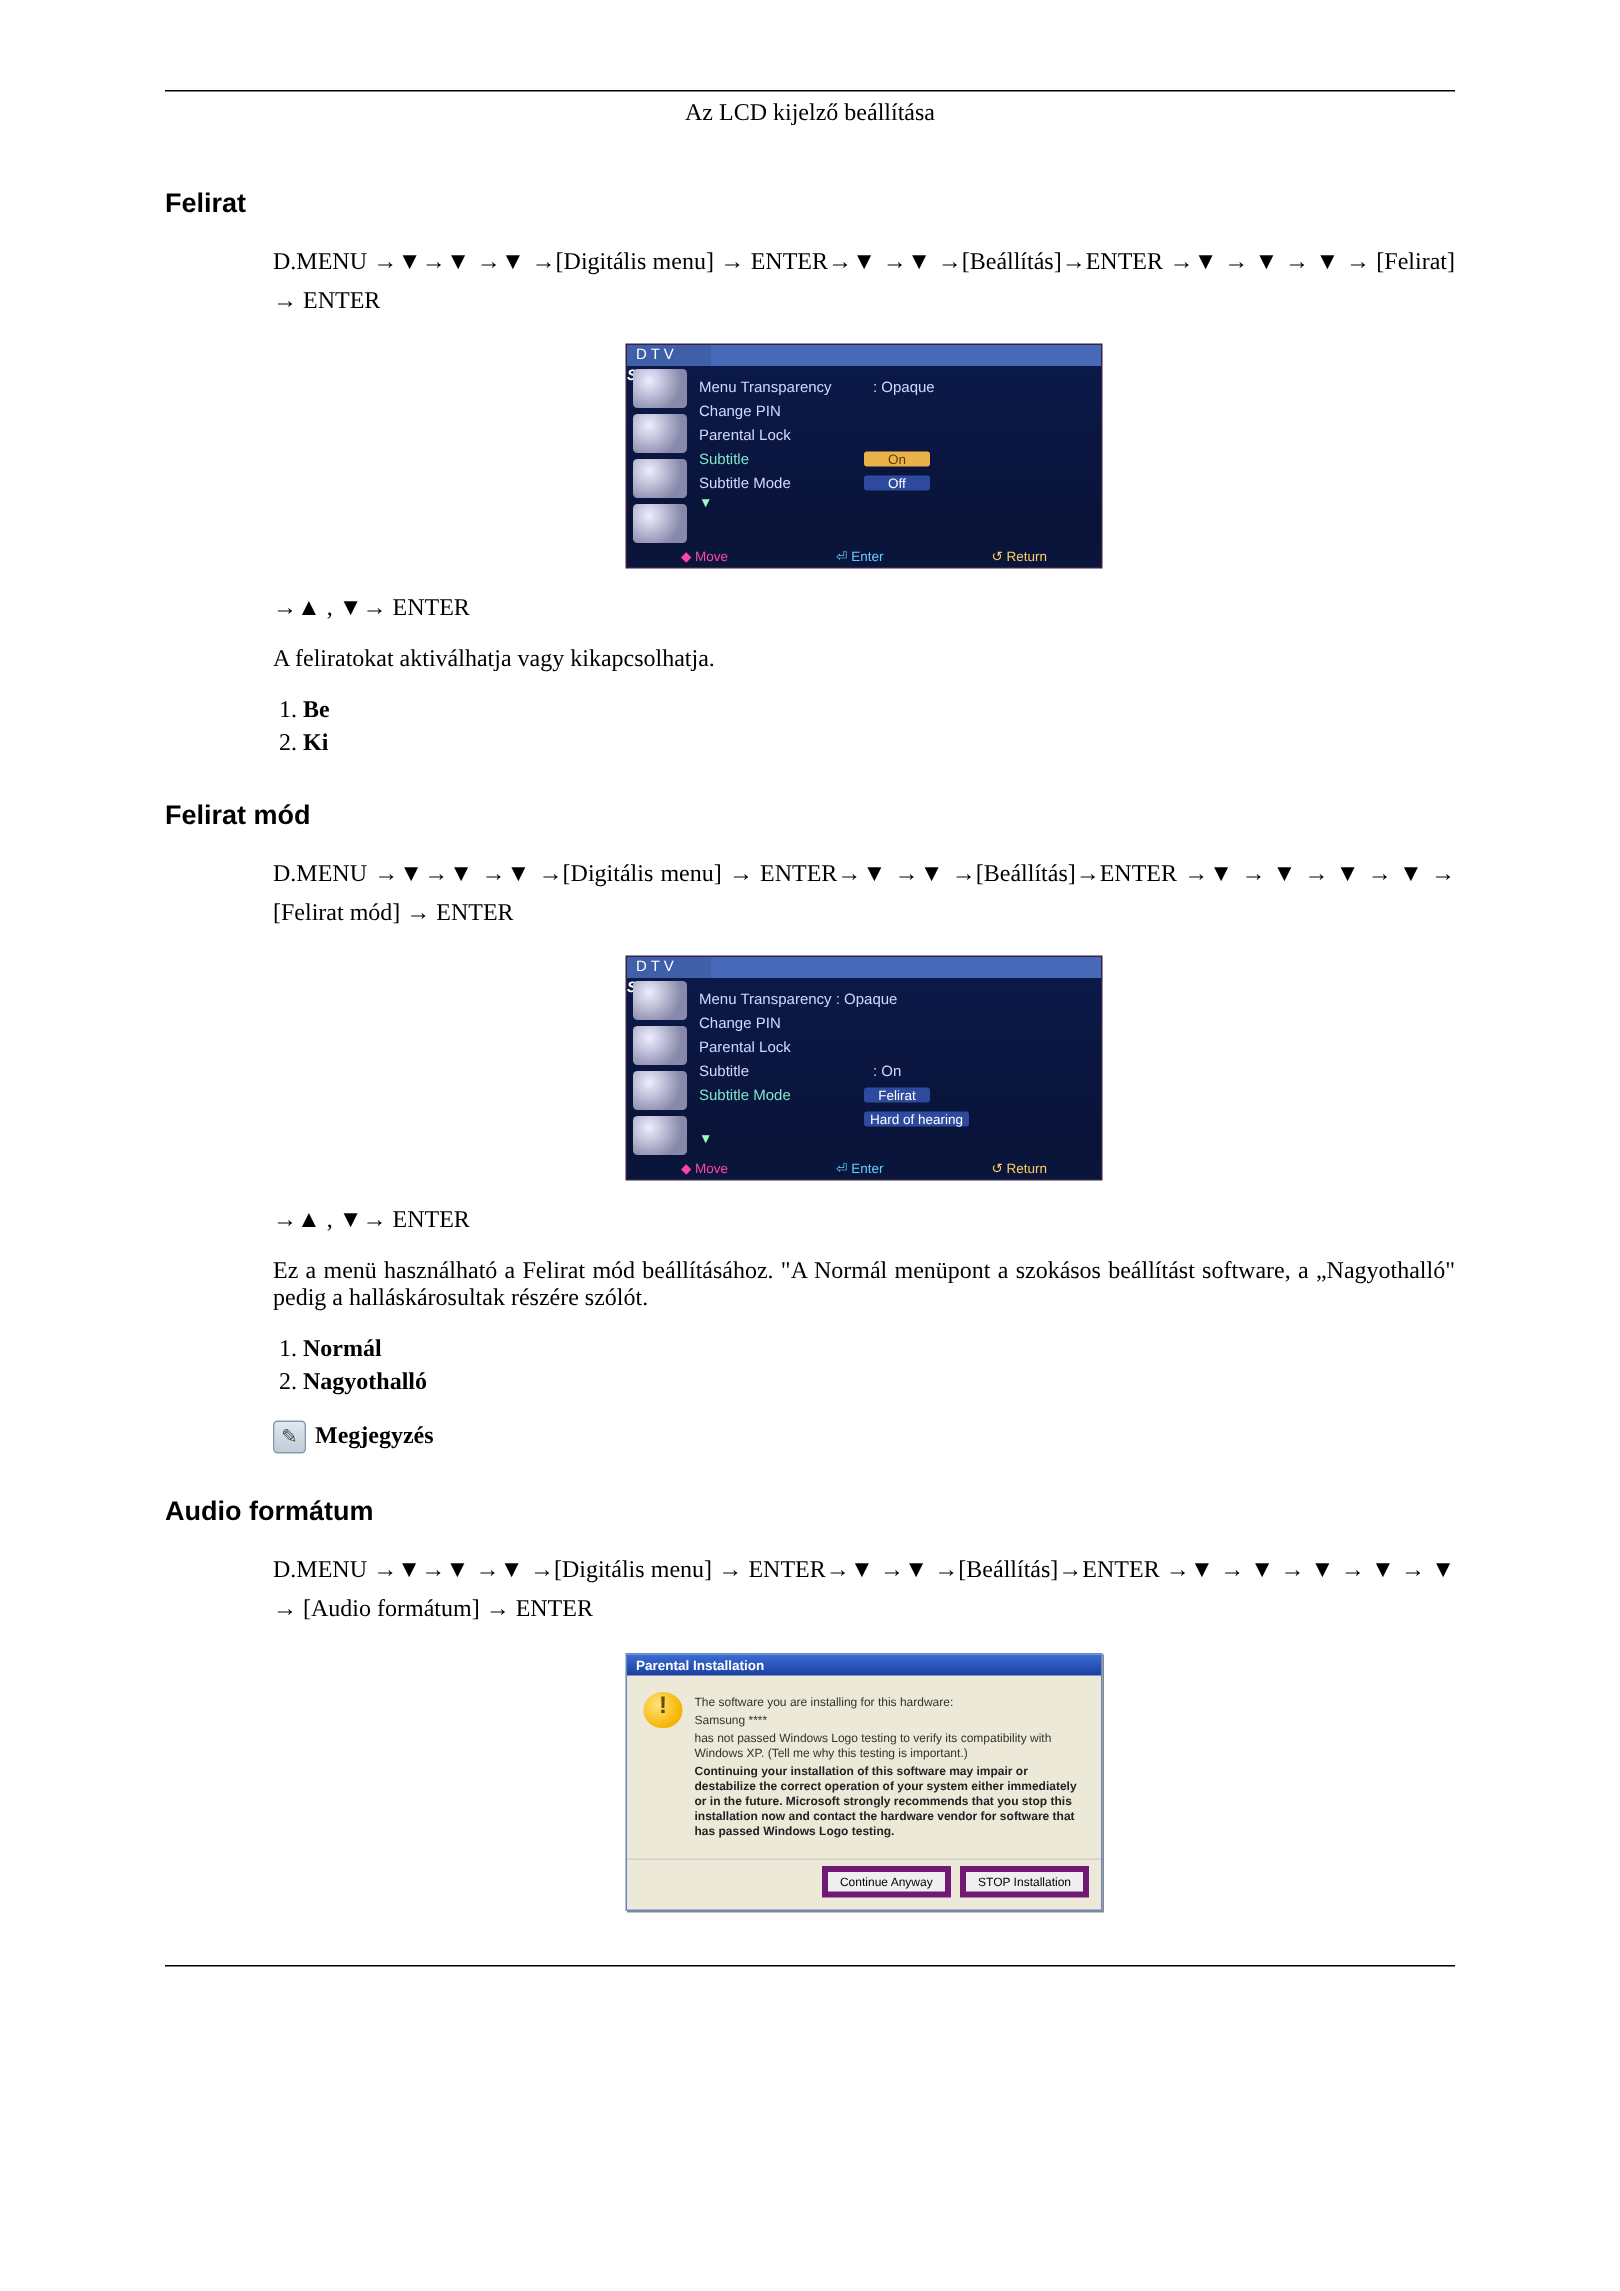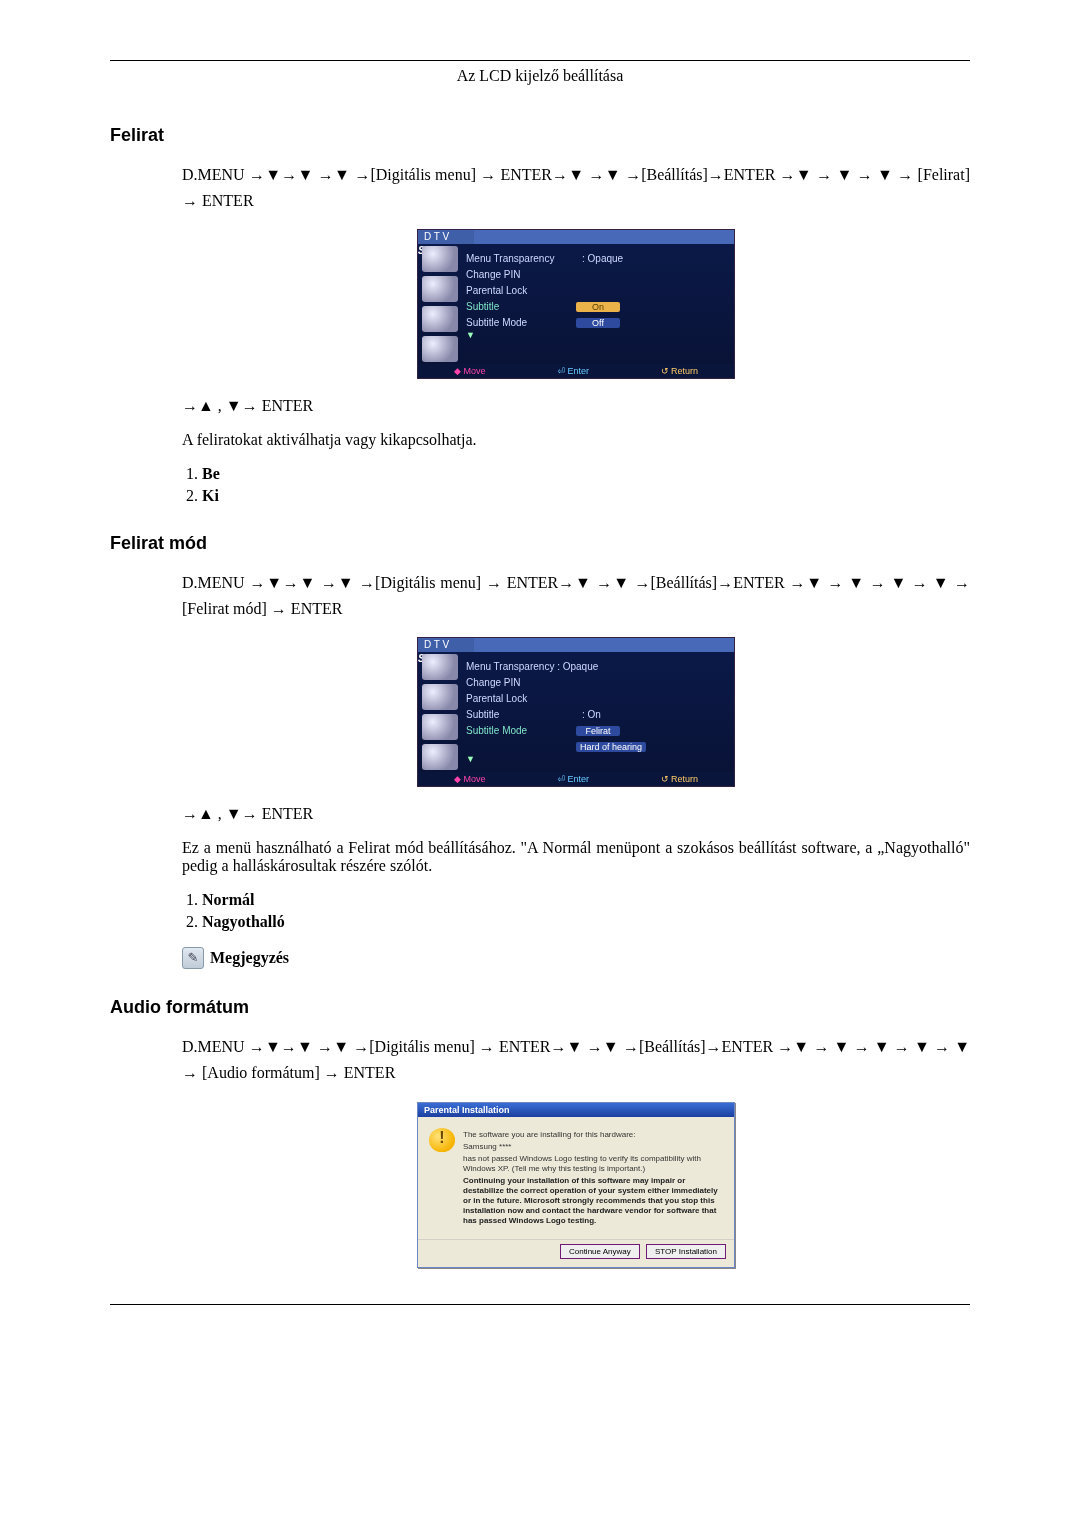--- a/index.html
+++ b/index.html
@@ -139,21 +139,21 @@
     content:"!"; position:absolute; left:0; right:0; top:1px;
     text-align:center; font-weight:bold; color:#6b4a00; font-size:16px;
   }
   .win-text p { margin:2px 0; color:#333; line-height:1.25; }
   .win-text .bold { font-weight:bold; color:#222; }
   .win-buttons {
     text-align:right; padding:4px 8px 8px; border-top:1px solid #d4d0c8;
   }
   .win-btn {
     display:inline-block; font-size:8px; padding:2px 8px;
-    border:1px solid #701a75; background:#efefef; margin-left:4px;
+    border:4px solid #701a75; background:#efefef; margin-left:4px;
   }
   .footer-rule { border-top:1px solid #000; margin-top:36px; }
   b { font-weight:bold; }
 </style>
 </head>
 <body>
 
 <div class="page">
 
   <div class="header-title">Az LCD kijelző beállítása</div>

